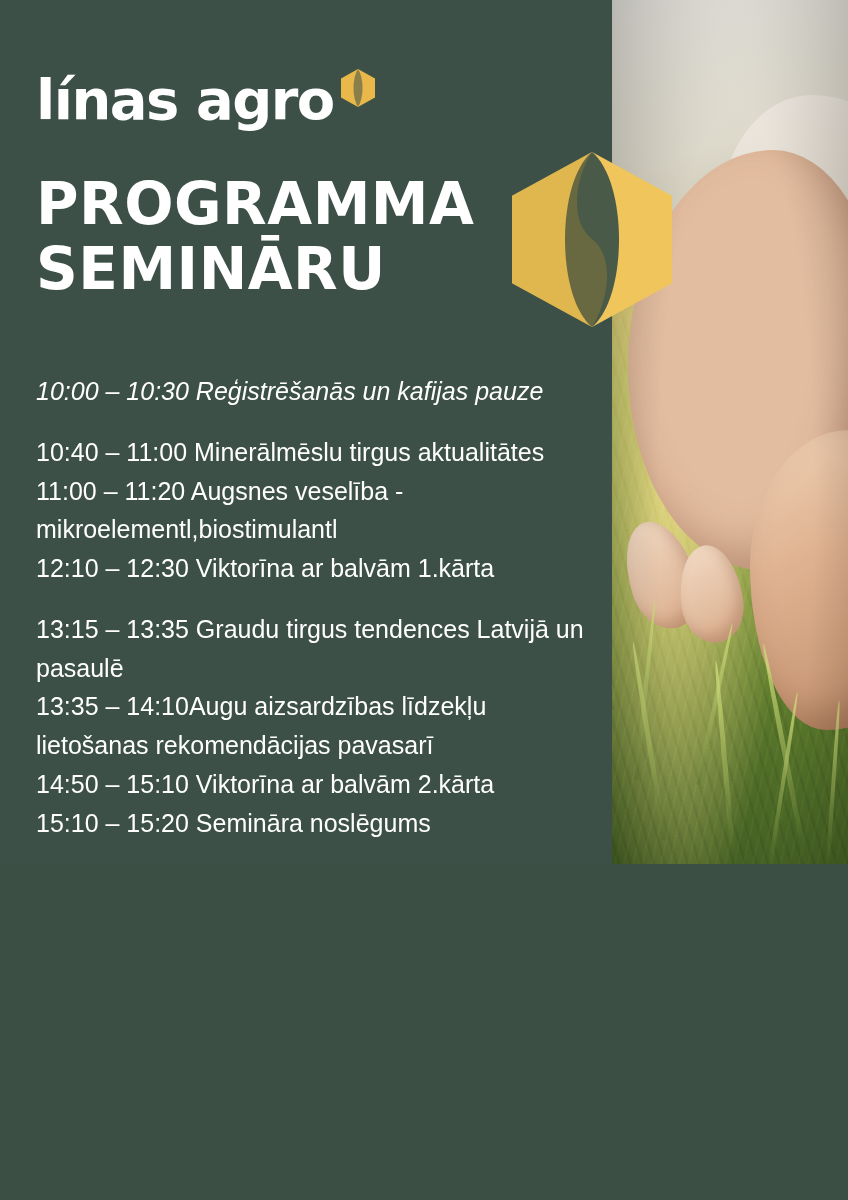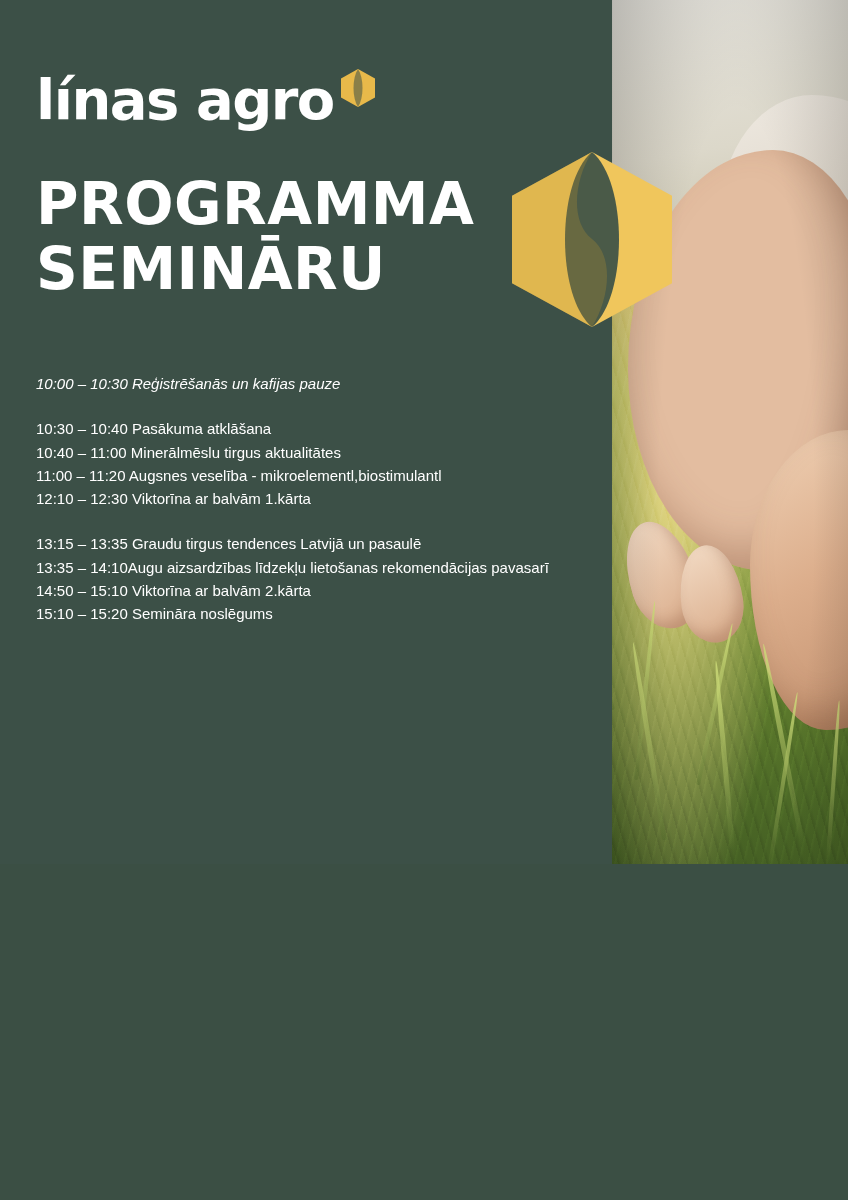--- a/index.html
+++ b/index.html
@@ -168,21 +168,21 @@
   }
 
   
   .schedule {
     position: absolute;
     top: 372px;
     left: 36px;
     width: 548px;
     color: #ffffff;
     font-family: "Liberation Sans", sans-serif;
-    font-size: 15px;
+    font-size: 25px;
     line-height: 1.55;
   }
   .group { margin-bottom: 22px; }
   .group:last-child { margin-bottom: 0; }
   .row { display: block; }
   .row.italic { font-style: italic; }
 </style>
 </head>
 <body>
 
@@ -225,21 +225,20 @@
     <div class="title">
       <span class="title-line">PROGRAMMA</span>
       <span class="title-line">SEMINĀRU</span>
     </div>
 
     <div class="schedule">
         <div class="group">
           <div class="row italic">10:00 – 10:30 Reģistrēšanās un kafijas pauze</div>
         </div>
         <div class="group">
-          <div class="row">10:30 – 10:40 Pasākuma atklāšana</div>
           <div class="row">10:40 – 11:00 Minerālmēslu tirgus aktualitātes</div>
           <div class="row">11:00 – 11:20 Augsnes veselība - mikroelementl,biostimulantl</div>
           <div class="row">12:10 – 12:30 Viktorīna ar balvām 1.kārta</div>
         </div>
         <div class="group">
           <div class="row">13:15 – 13:35 Graudu tirgus tendences Latvijā un pasaulē</div>
           <div class="row">13:35 – 14:10Augu aizsardzības līdzekļu lietošanas rekomendācijas pavasarī</div>
           <div class="row">14:50 – 15:10 Viktorīna ar balvām 2.kārta</div>
           <div class="row">15:10 – 15:20 Semināra noslēgums</div>
         </div>

